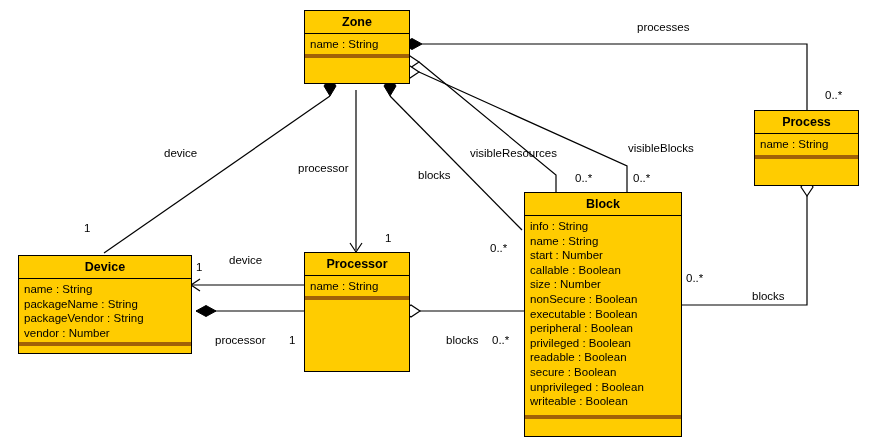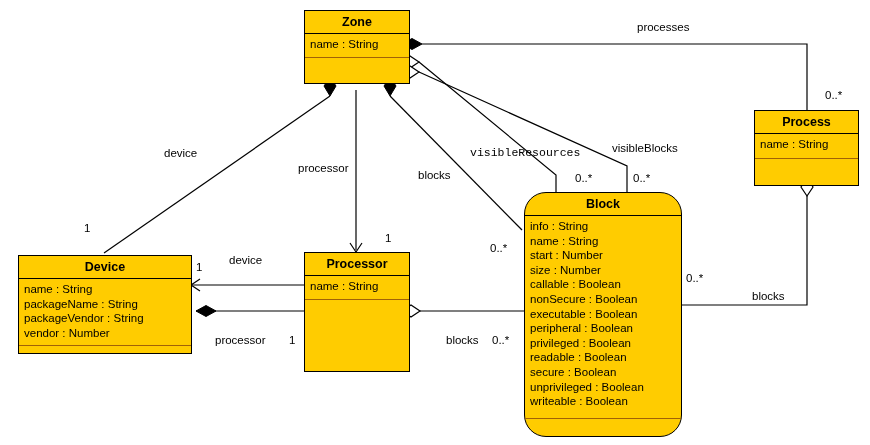--- a/index.html
+++ b/index.html
@@ -22,21 +22,21 @@
     text-align:center;
     font-weight:bold;
     font-size:12.5px;
     color:#000;
     padding:4px 2px 4px 2px;
     border-bottom:1px solid #000;
     box-sizing:border-box;
     line-height:14px;
   }
   .cls-attrs{
-    border-bottom:1px solid #a16207;
+    border-bottom:4px solid #a16207;
     box-sizing:border-box;
     padding:3px 5px 4px 5px;
   }
   .cls-attrs div{
     font-size:11.5px;
     line-height:14.6px;
     color:#000;
     white-space:nowrap;
   }
   .cls-ops{box-sizing:border-box;}
@@ -142,46 +142,46 @@
   </div>
 
   <div class="uml-class" style="left:304px;top:252px;width:106px;height:120px;">
     <div class="cls-name">Processor</div>
     <div class="cls-attrs" style="height:24px;">
       <div>name : String</div>
     </div>
     <div class="cls-ops" style="height:72px;"></div>
   </div>
 
-  <div class="uml-class" style="left:524px;top:192px;width:158px;height:245px;border-radius:22px;">
+  <div class="uml-class" style="left:524px;top:192px;width:158px;height:245px;">
     <div class="cls-name">Block</div>
     <div class="cls-attrs" style="height:203px;">
       <div>info : String</div>
       <div>name : String</div>
       <div>start : Number</div>
+      <div>callable : Boolean</div>
       <div>size : Number</div>
-      <div>callable : Boolean</div>
       <div>nonSecure : Boolean</div>
       <div>executable : Boolean</div>
       <div>peripheral : Boolean</div>
       <div>privileged : Boolean</div>
       <div>readable : Boolean</div>
       <div>secure : Boolean</div>
       <div>unprivileged : Boolean</div>
       <div>writeable : Boolean</div>
     </div>
     <div class="cls-ops" style="height:18px;"></div>
   </div>
 
   <div class="edge-label" style="left:637px;top:21px;">processes</div>
   <div class="edge-label" style="left:164px;top:147px;">device</div>
   <div class="edge-label" style="left:298px;top:162px;">processor</div>
   <div class="edge-label" style="left:418px;top:169px;">blocks</div>
-  <div class="edge-label" style="left:470px;top:147px;font-family:Liberation Mono, monospace;">visibleResources</div>
-  <div class="edge-label" style="left:612px;top:142px;">visibleBlocks</div>
+  <div class="edge-label" style="left:470px;top:147px;">visibleResources</div>
+  <div class="edge-label" style="left:628px;top:142px;">visibleBlocks</div>
   <div class="edge-label" style="left:229px;top:254px;">device</div>
   <div class="edge-label" style="left:215px;top:334px;">processor</div>
   <div class="edge-label" style="left:446px;top:334px;">blocks</div>
   <div class="edge-label" style="left:752px;top:290px;">blocks</div>
 
   <div class="mult" style="left:825px;top:89px;">0..*</div>
   <div class="mult" style="left:84px;top:222px;">1</div>
   <div class="mult" style="left:385px;top:232px;">1</div>
   <div class="mult" style="left:575px;top:172px;">0..*</div>
   <div class="mult" style="left:633px;top:172px;">0..*</div>

